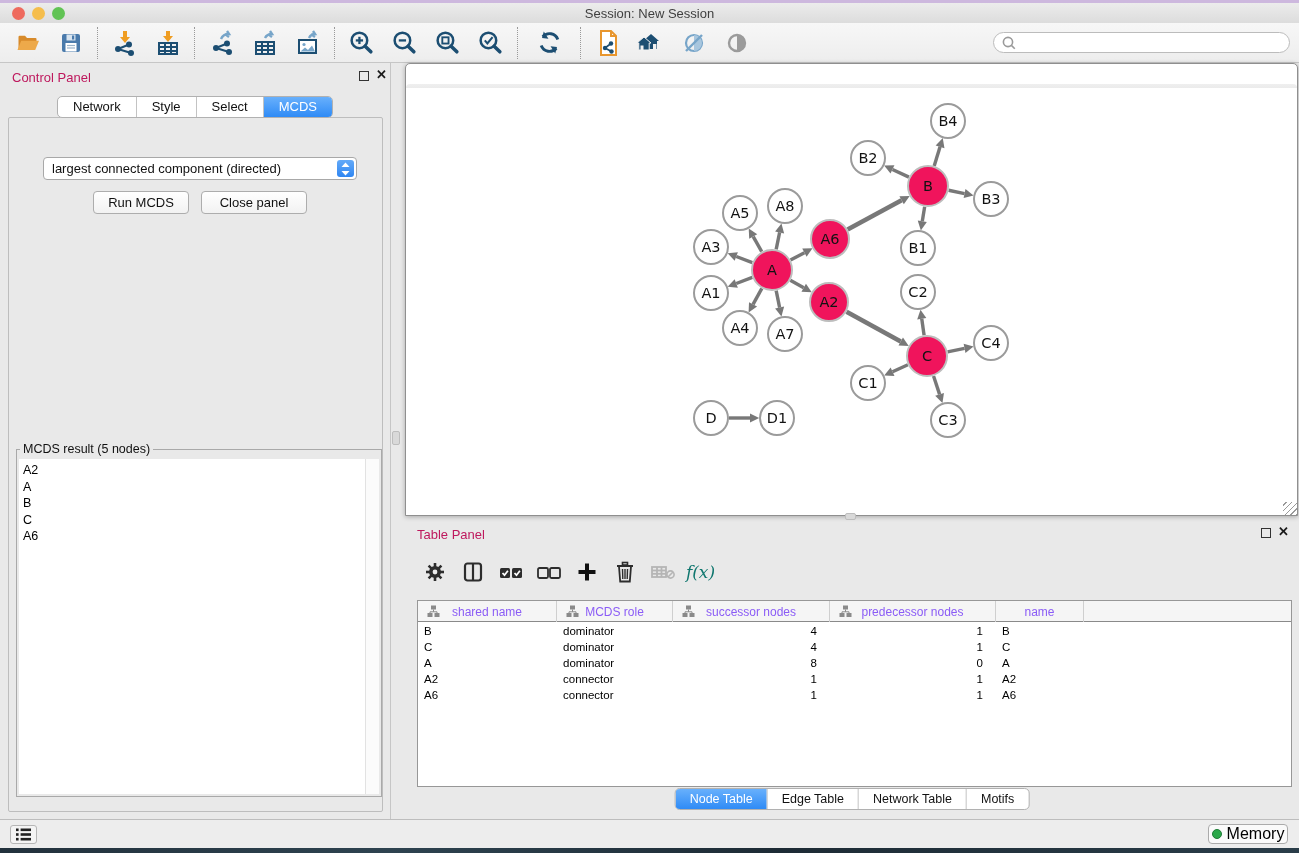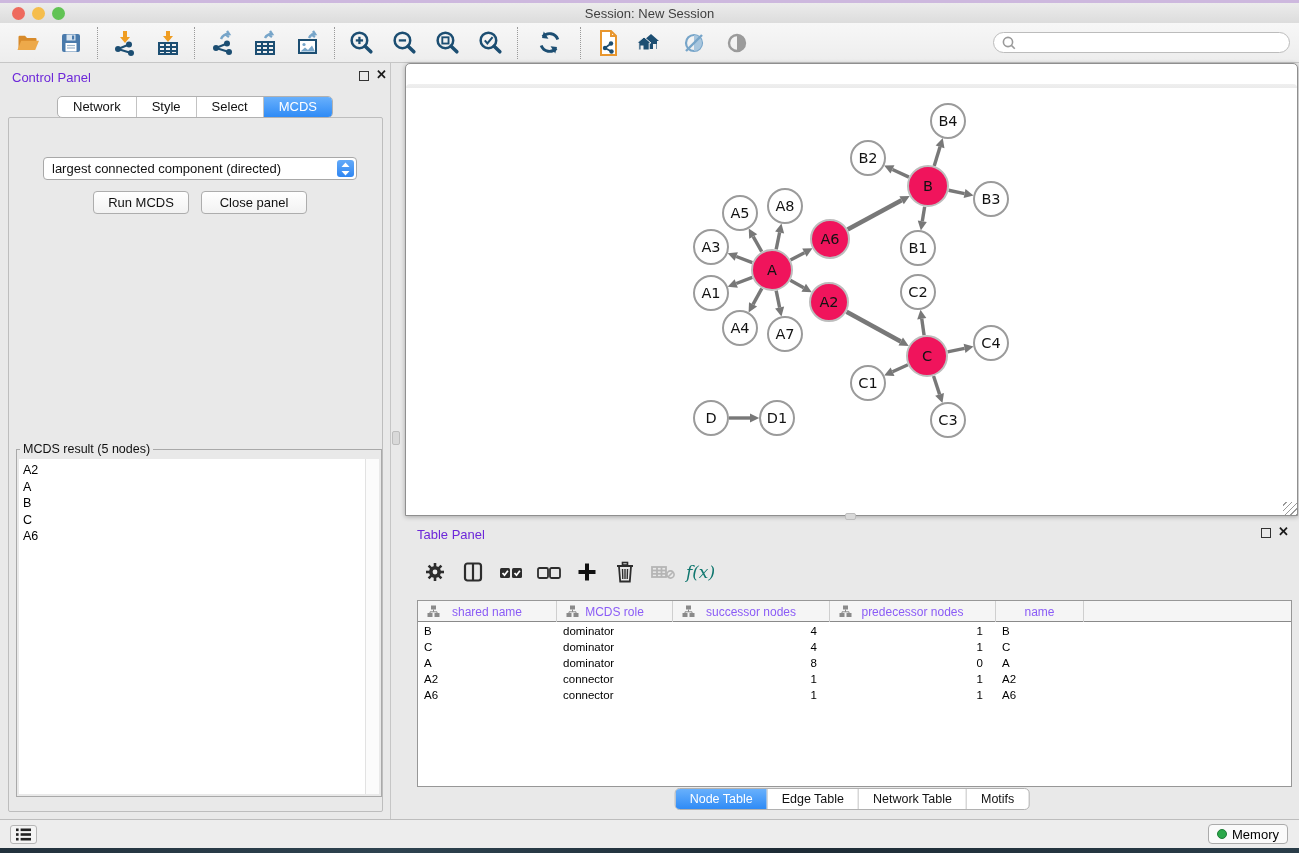--- a/index.html
+++ b/index.html
@@ -21,21 +21,21 @@
   .slot{width:43px;height:34px;display:flex;align-items:center;justify-content:center;}
   .tsep{width:0;height:32px;border-left:1px dotted #999;margin:0 5px;}
   #search-box{margin-left:auto;margin-right:9px;width:297px;height:21px;border:1px solid #bcbcbc;border-radius:11px;background:#fff;display:flex;align-items:center;padding-left:6px;}
 
   
   #workspace{left:0;top:63px;width:1299px;height:756px;background:#e9e9e9;}
 
   
   #control-panel{left:0;top:0;width:391px;height:756px;border-right:1px solid #c6c6c6;}
   #cp-header{position:absolute;left:0;top:0;width:100%;height:28px;}
-  .panel-title{position:absolute;left:12px;top:7px;font-size:13px;color:#6d28d9;}
+  .panel-title{position:absolute;left:12px;top:7px;font-size:13px;color:#be185d;}
   .float-ico{position:absolute;top:8px;width:10px;height:10px;border:1.5px solid #333;background:transparent;}
   .close-ico{position:absolute;top:5px;font-size:13px;font-weight:bold;color:#1a1a1a;line-height:14px;}
   .seg{display:flex;border:1px solid #b1b1b1;border-radius:5px;overflow:hidden;background:#fff;height:22px;}
   .seg .t{padding:0 15px;font-size:13px;line-height:20px;color:#111;border-right:1px solid #c3c3c3;white-space:nowrap;}
   .seg .t:last-child{border-right:none;}
   .seg .t.active{background:linear-gradient(#68b0fc,#2f8bf6);color:#fff;}
   #cp-tabs{position:absolute;left:50%;transform:translateX(-50%);top:33px;z-index:2;}
   #cp-content{position:absolute;left:8px;top:54px;width:375px;height:695px;border:1px solid #bdbdbd;border-radius:2px;}
   #opt-label{position:absolute;left:0;top:14px;width:100%;text-align:center;font-size:13px;color:#111;}
   #criterion-select{position:absolute;left:34px;top:39px;width:314px;height:23px;background:#fff;border:1px solid #a8a8a8;border-radius:4px;font-size:13px;line-height:21px;padding-left:8px;color:#111;white-space:nowrap;}
@@ -71,21 +71,21 @@
   .tr{display:flex;height:16px;}
   .td{font-size:11.5px;line-height:16px;color:#000;white-space:nowrap;overflow:hidden;}
   .td.left{padding-left:6px;text-align:left;}
   .td.right{padding-right:13px;text-align:right;}
   #tbl-tabs{position:absolute;left:50%;transform:translateX(-50%);top:268px;}
   #tbl-tabs .t{font-size:12.5px;padding:0 14px;}
 
   
   #statusbar{left:0;top:819px;width:1299px;height:29px;background:#ededed;border-top:1px solid #bdbdbd;}
   #list-btn{position:absolute;left:10px;top:5px;width:27px;height:19px;background:#f4f4f4;border:1px solid #b6b6b6;border-radius:3px;display:flex;align-items:center;justify-content:center;}
-  #memory-btn{position:absolute;right:11px;top:4px;width:80px;height:20px;background:#fafafa;border:1px solid #ababab;border-radius:4px;display:flex;align-items:center;justify-content:center;gap:5px;font-size:13px;color:#000;}
+  #memory-btn{position:absolute;right:11px;top:4px;width:80px;height:20px;background:#fafafa;border:1px solid #ababab;border-radius:4px;display:flex;align-items:center;justify-content:center;gap:5px;font-size:16px;color:#000;}
   #memory-dot{width:10px;height:10px;border-radius:50%;background:#2ba84a;border:1px solid #1f7d37;}
 </style>
 </head>
 <body>
 
 <div id="deco-top" class="abs"></div>
 
 <div id="titlebar" class="abs">
   <span class="light" style="left:12px;background:#ee6a5e;"></span>
   <span class="light" style="left:32px;background:#f5bd4c;"></span>

